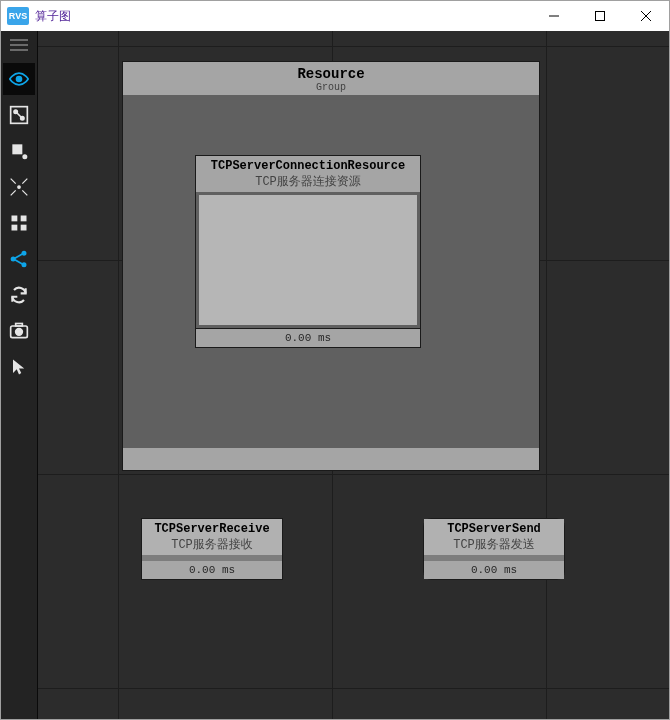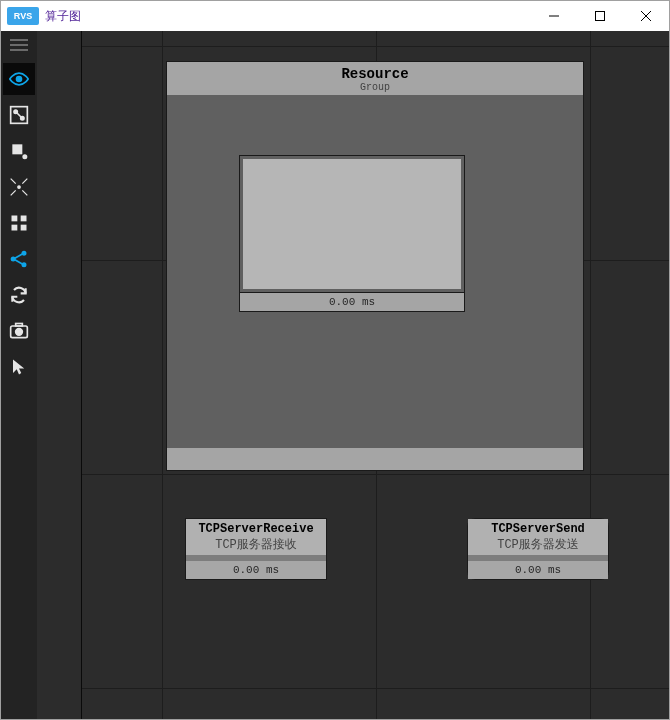--- a/index.html
+++ b/index.html
@@ -17,21 +17,21 @@
   
   .titlebar {
     height: 30px;
     background: #ffffff;
     display: flex;
     align-items: center;
     padding: 0 0 0 6px;
     flex-shrink: 0;
   }
   .titlebar .icon-box {
-    width: 32px; height: 18px;
+    width: 22px; height: 18px;
     background: #3aa5ea;
     color: #fff;
     font-size: 9px;
     font-family: sans-serif;
     font-weight: bold;
     display: flex;
     align-items: center;
     justify-content: center;
     border-radius: 2px;
     margin-right: 6px;
@@ -49,21 +49,20 @@
     justify-content: center;
     color: #000;
   }
   .titlebar .winbtn svg { display: block; }
 
   
   .body-area {
     flex: 1;
     display: flex;
     min-height: 0;
-    gap: 44px;
   }
 
   
   .left-toolbar {
     width: 36px;
     background: #232323;
     display: flex;
     flex-direction: column;
     align-items: center;
     padding-top: 4px;
@@ -322,20 +321,24 @@
     <div class="grid-line grid-h" style="top:657px"></div>
 
     <div class="group-node">
       <div class="group-header">
         <div class="name">Resource</div>
         <div class="sub">Group</div>
       </div>
       <div class="group-body">
 
         <div class="inner-node">
+          <div class="node-header">
+            <div class="name">TCPServerConnectionResource</div>
+            <div class="sub">TCP服务器连接资源</div>
+          </div>
           <div class="inner-body"></div>
           <div class="node-timebar">0.00 ms</div>
         </div>
       </div>
       <div class="group-footer"></div>
     </div>
 
     <div class="small-node node-recv">
       <div class="node-header">
         <div class="name">TCPServerReceive</div>

